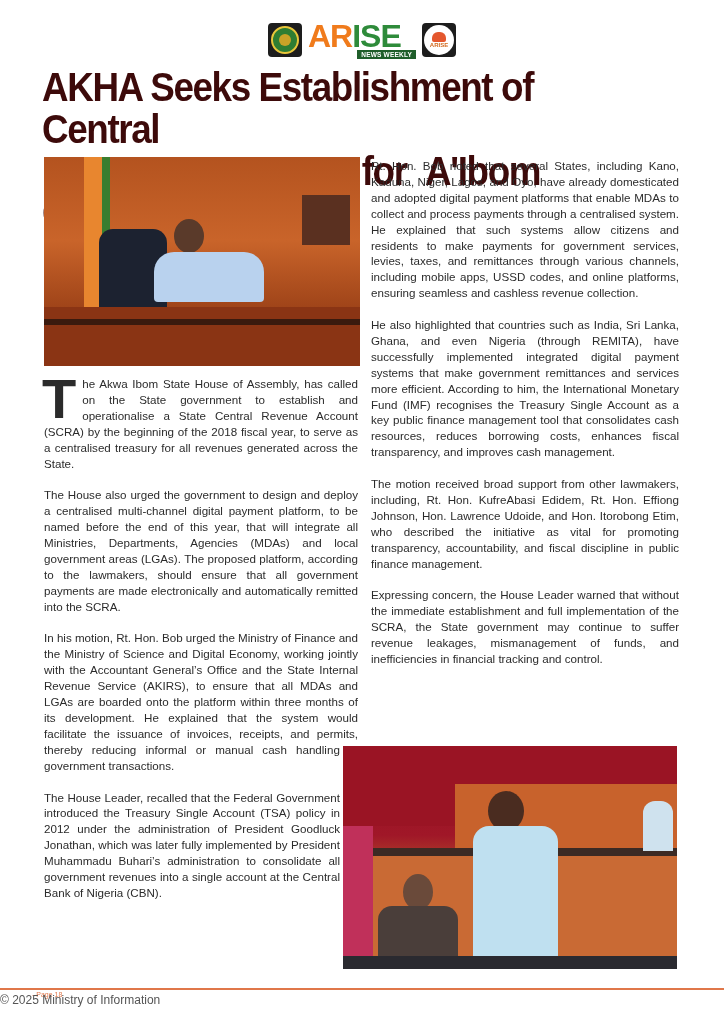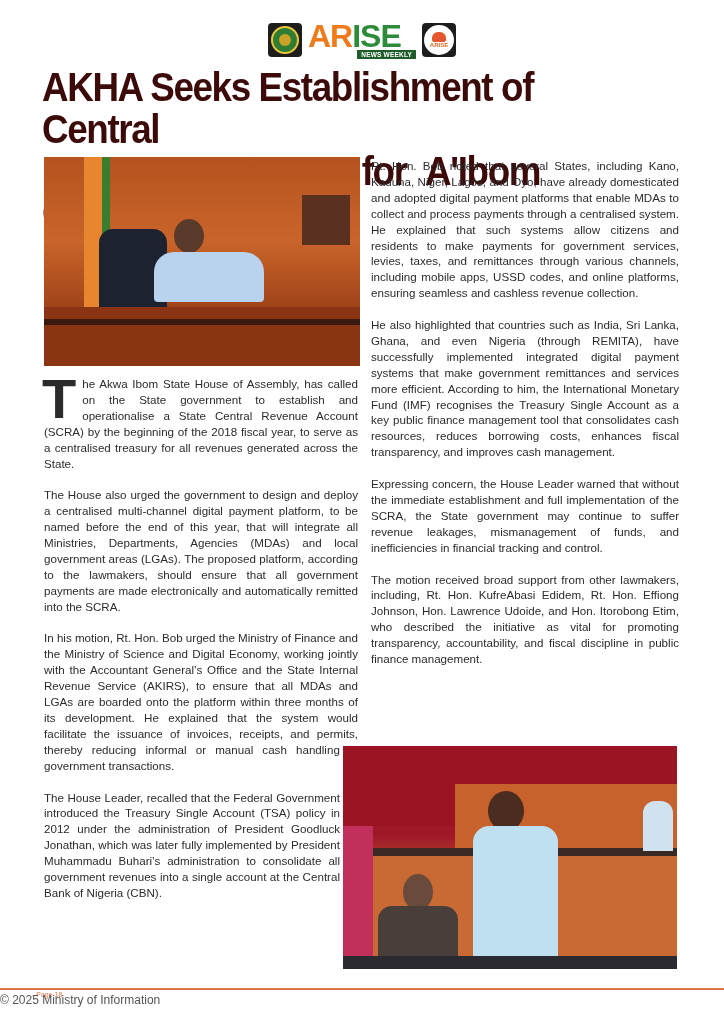--- a/index.html
+++ b/index.html
@@ -87,22 +87,22 @@
 <div class="col col-left">
   <p><span class="dropcap">T</span><span>he Akwa Ibom State House of Assembly, has called on the State government to establish and operationalise a State Central Revenue Account (SCRA) by the beginning of the 2018 fiscal year, to serve as a centralised treasury for all revenues generated across the State.</span></p>
   <p>The House also urged the government to design and deploy a centralised multi-channel digital payment platform, to be named before the end of this year, that will integrate all Ministries, Departments, Agencies (MDAs) and local government areas (LGAs). The proposed platform, according to the lawmakers, should ensure that all government payments are made electronically and automatically remitted into the SCRA.</p>
   <p class="narrow" style="width:314px;">In his motion, Rt. Hon. Bob urged the Ministry of Finance and the Ministry of Science and Digital Economy, working jointly with the Accountant General’s Office and the State Internal Revenue Service (AKIRS), to ensure that all MDAs and LGAs are boarded onto the platform within three months of its development. He explained that the system would facilitate the issuance of invoices, receipts, and permits, thereby reducing informal or manual cash handling in government transactions.</p>
   <p class="narrow">The House Leader, recalled that the Federal Government introduced the Treasury Single Account (TSA) policy in 2012 under the administration of President Goodluck Jonathan, which was later fully implemented by President Muhammadu Buhari’s administration to consolidate all government revenues into a single account at the Central Bank of Nigeria (CBN).</p>
 </div>
 
 <div class="col col-right">
   <p>Rt. Hon. Bob noted that several States, including Kano, Kaduna, Niger, Lagos, and Oyo, have already domesticated and adopted digital payment platforms that enable MDAs to collect and process payments through a centralised system. He explained that such systems allow citizens and residents to make payments for government services, levies, taxes, and remittances through various channels, including mobile apps, USSD codes, and online platforms, ensuring seamless and cashless revenue collection.</p>
   <p>He also highlighted that countries such as India, Sri Lanka, Ghana, and even Nigeria (through REMITA), have successfully implemented integrated digital payment systems that make government remittances and services more efficient. According to him, the International Monetary Fund (IMF) recognises the Treasury Single Account as a key public finance management tool that consolidates cash resources, reduces borrowing costs, enhances fiscal transparency, and improves cash management.</p>
+  <p>The motion received broad support from other lawmakers, including, Rt. Hon. KufreAbasi Edidem, Rt. Hon. Effiong Johnson, Hon. Lawrence Udoide, and Hon. Itorobong Etim, who described the initiative as vital for promoting transparency, accountability, and fiscal discipline in public finance management.</p>
   <p>Expressing concern, the House Leader warned that without the immediate establishment and full implementation of the SCRA, the State government may continue to suffer revenue leakages, mismanagement of funds, and inefficiencies in financial tracking and control.</p>
-  <p>The motion received broad support from other lawmakers, including, Rt. Hon. KufreAbasi Edidem, Rt. Hon. Effiong Johnson, Hon. Lawrence Udoide, and Hon. Itorobong Etim, who described the initiative as vital for promoting transparency, accountability, and fiscal discipline in public finance management.</p>
 </div>
 
 <div class="photo photo2">
   <div class="panel" style="left:0;top:0;width:334px;height:80px;background:#9a1424;"></div>
   <div class="panel" style="left:112px;top:38px;width:222px;height:70px;background:#c8622c;"></div>
   <div class="panel" style="left:24px;top:102px;width:310px;height:8px;background:#3b2a24;"></div>
   <div class="panel" style="left:24px;top:110px;width:310px;height:113px;background:#c96a34;"></div>
   <div class="panel" style="left:0;top:80px;width:30px;height:143px;background:#c0305a;"></div>
   <div class="panel" style="left:145px;top:45px;width:36px;height:40px;background:#4a2c20;border-radius:50%;"></div>
   <div class="panel" style="left:130px;top:80px;width:85px;height:143px;background:#bfe0f0;border-radius:16px 16px 0 0;"></div>

